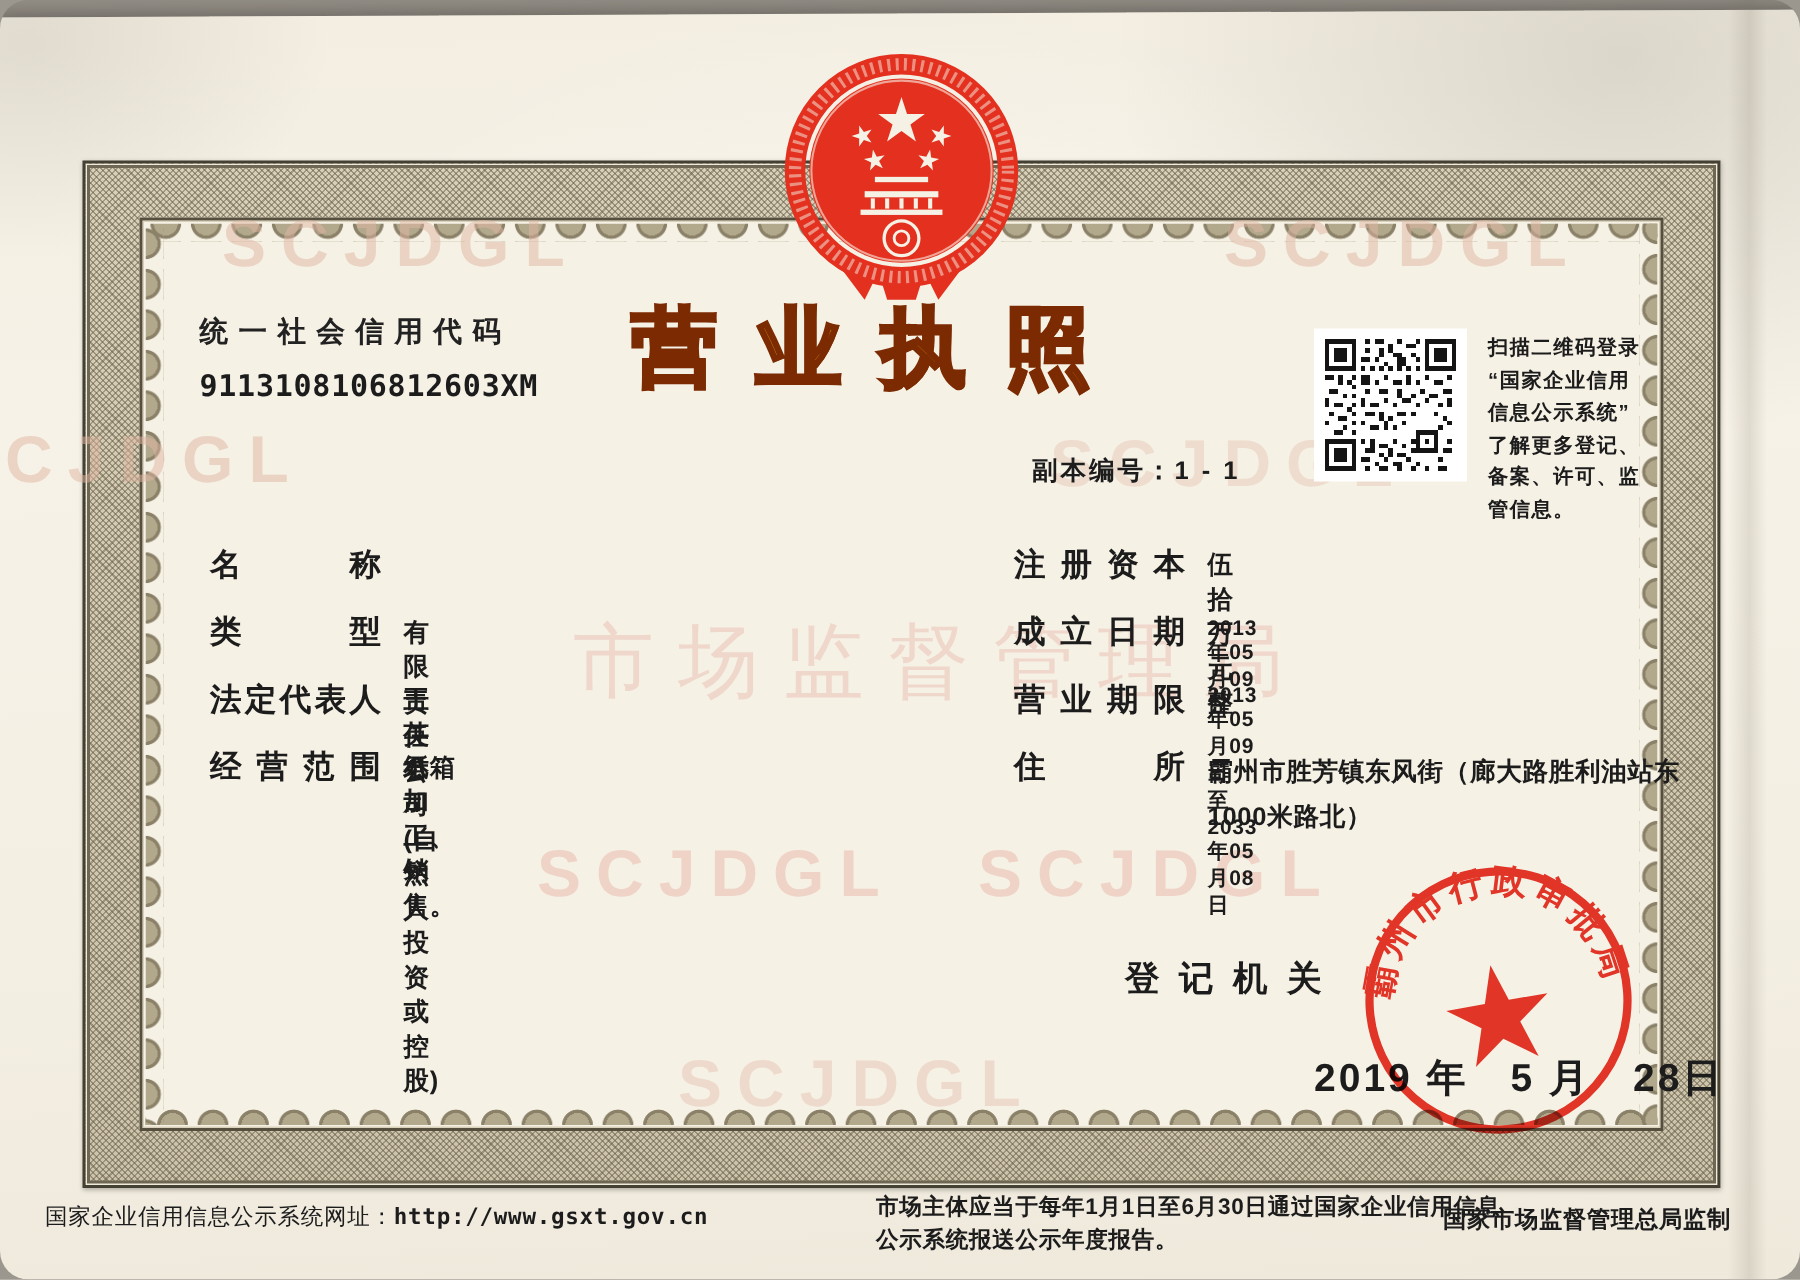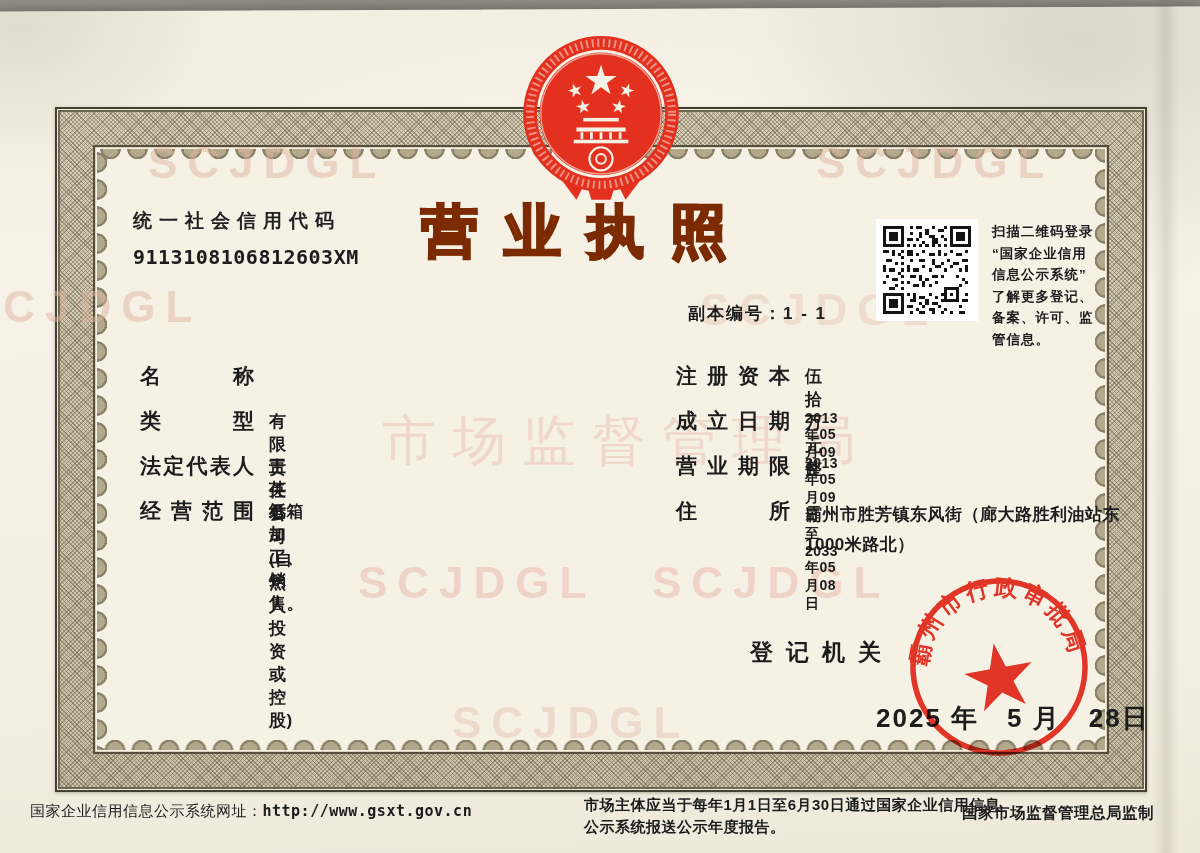--- a/index.html
+++ b/index.html
@@ -1,18 +1,18 @@
 <!DOCTYPE html>
 <html><head>
 <meta charset="utf-8">
 <style>
   * { margin:0; padding:0; box-sizing:border-box; }
   html,body { width:1200px; height:853px; background:#9b968e; overflow:hidden; }
   body { font-family:"Liberation Sans","DejaVu Sans",sans-serif; color:#1c1c1c; }
-  .stage { position:relative; width:1200px; height:853px; background:#938e86; overflow:hidden; }
+  .stage { position:relative; width:1200px; height:853px; background:#938e86; overflow:hidden;border-radius:19px; }
 
   
   .paper {
     position:absolute; left:-4px; right:-4px; top:9px; bottom:-6px;
     background:
       radial-gradient(ellipse at 90% 4%, rgba(110,104,94,.18), transparent 22%),
       radial-gradient(ellipse at 2% 2%, rgba(110,104,94,.14), transparent 12%),
       radial-gradient(ellipse at 50% 45%, rgba(255,255,252,.5), transparent 60%),
       linear-gradient(178deg,#f3eee1,#f7f2e7 30%,#f4efe3 70%,#efe9dc);
     transform:rotate(-.25deg);
@@ -251,21 +251,21 @@
       <span class="lab">营业期限</span>
       <span class="val val-date">2013年05月09日 至 2033年05月08日</span>
     </div>
     <div class="row" style="top:135px;">
       <span class="lab">住所</span>
       <span class="val val-wrap">霸州市胜芳镇东风街（廊大路胜利油站东 1000米路北）</span>
     </div>
   </div>
 
   <div class="registry">登记机关</div>
-  <div class="issue-date">2025 年　5 月　28日</div>
+  <div class="issue-date">2019 年　5 月　28日</div>
 
   <svg class="stamp" viewBox="-99 -99 198 198">
     <defs>
       <path id="arc" d="M -66 27 A 71.5 71.5 0 1 1 66 27" fill="none"></path>
     </defs>
     <circle cx="0" cy="0" r="86" fill="none" stroke="#e8281b" stroke-width="5.5"></circle>
     <polygon fill="#e8281b" transform="translate(0,12) rotate(-6)" points="0,-36 8.1,-11.2 34.2,-11.1 13.1,4.3 21.2,29.1 0,13.8 -21.2,29.1 -13.1,4.3 -34.2,-11.1 -8.1,-11.2"></polygon>
     <text fill="#e8281b" font-size="23" font-weight="bold" letter-spacing="4">
       <textPath href="#arc" startOffset="50%" text-anchor="middle">霸州市行政审批局</textPath>
     </text>

